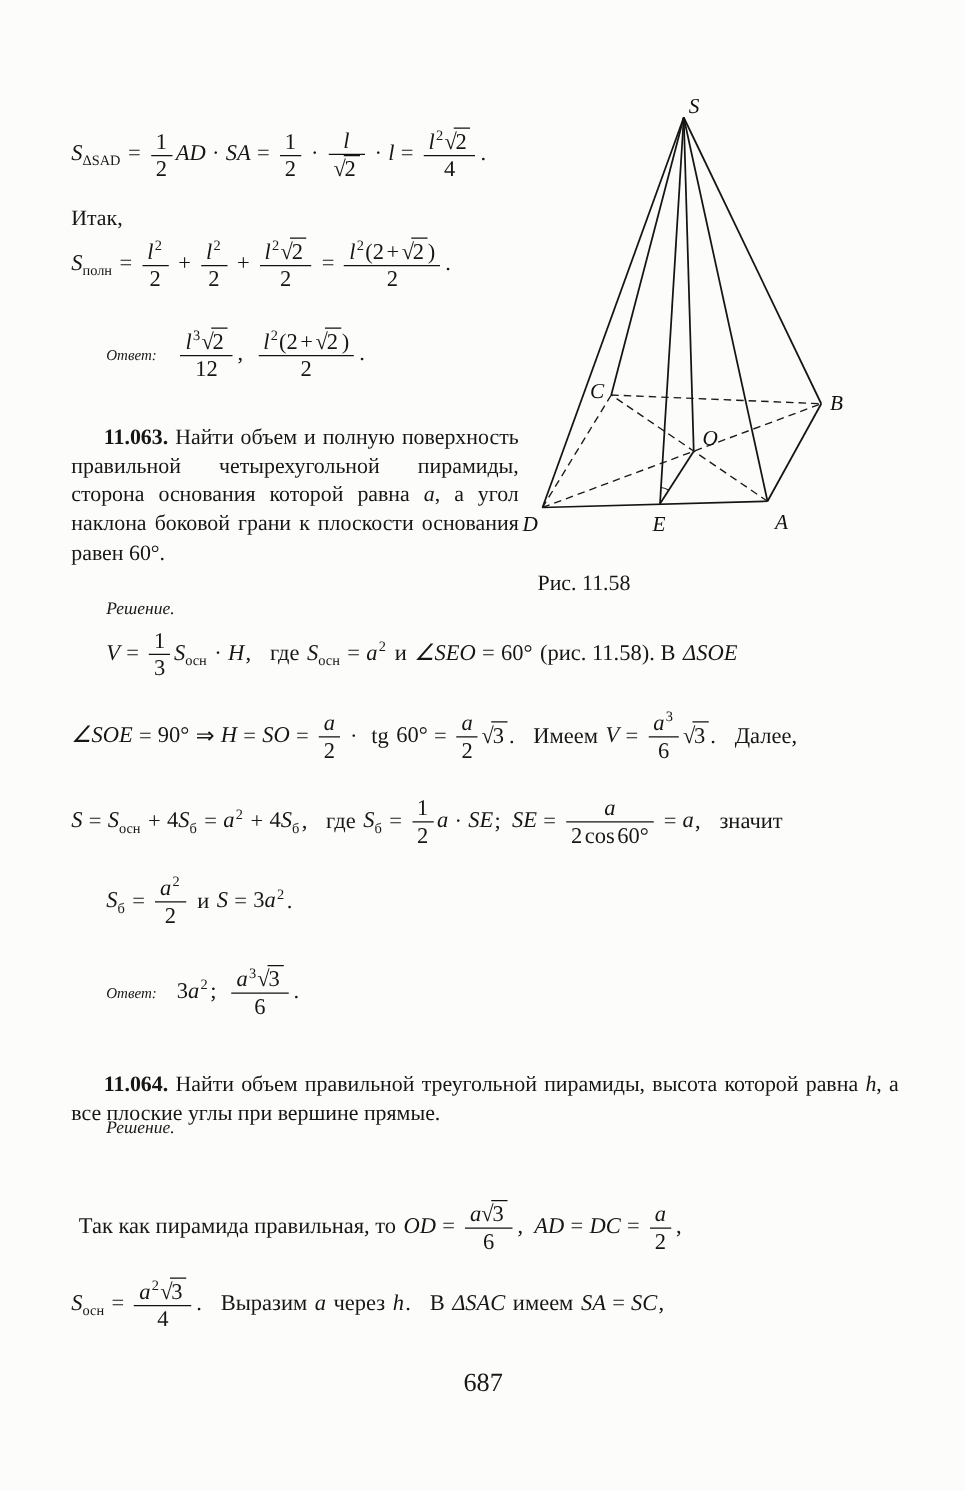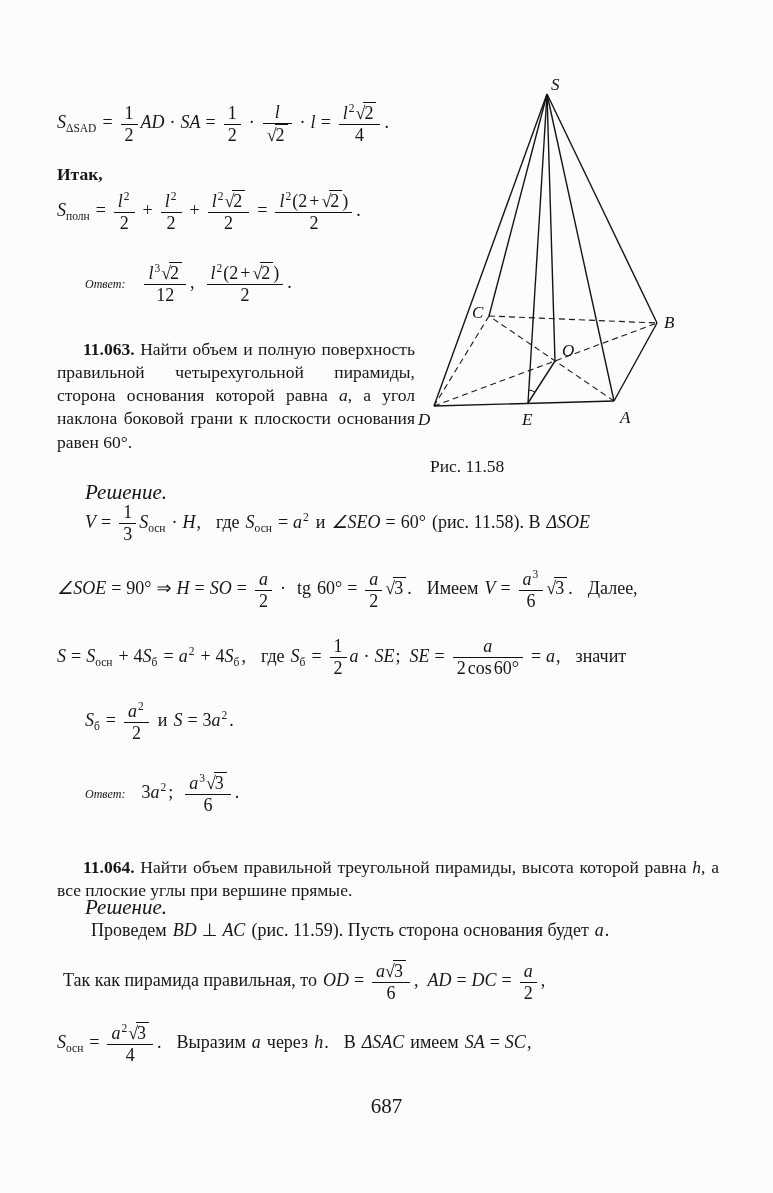--- a/index.html
+++ b/index.html
@@ -17,35 +17,35 @@
   .mfrac .num,.mfrac .den{display:block;padding:0 4px;line-height:1.18;}
   .mfrac .den{border-top:1.4px solid #111;}
   .mfrac .mo{margin:0 2px;}
   .mfrac .mr{margin:0 2px;}
   .msqrt{display:inline-block;white-space:nowrap;}
   .rsign{display:inline-block;font-style:normal;}
   .rbody{display:inline-block;border-top:1.4px solid #111;padding:0 3px 0 1px;margin-left:-2px;}
   .para{font-size:17.5px;line-height:1.33;text-align:justify;text-indent:26px;}
   .pnum{font-weight:bold;}
   .ivar{font-style:italic;}
-  .itlabel{font-style:italic;font-size:21px;}
+  .itlabel{font-style:italic;font-size:14px;}
   .otvet-label{font-style:italic;margin-right:16px;font-size:12px;}
   .caption{font-size:17.5px;text-align:left;}
   .pagenum{font-size:21px;text-align:center;width:773px;left:0;}
   .plain{font-size:17.5px;}
   svg text{font-family:"Liberation Serif",serif;font-size:17px;font-style:italic;fill:#111;}
 </style>
 </head>
 <body>
 
 <div class="page">
 
   <div class="block mathline" style="left:57px;top:102px;"><span class="mi">S</span><sub class="msub">ΔSAD</sub><span class="mo">=</span><span class="mfrac"><span class="num"><span class="mn">1</span></span><span class="den"><span class="mn">2</span></span></span><span class="mi">AD</span><span class="mo">·</span><span class="mi">SA</span><span class="mo">=</span><span class="mfrac"><span class="num"><span class="mn">1</span></span><span class="den"><span class="mn">2</span></span></span><span class="mo">·</span><span class="mfrac"><span class="num"><span class="mi">l</span></span><span class="den"><span class="msqrt"><span class="rsign">√</span><span class="rbody"><span class="mn">2</span></span></span></span></span><span class="mo">·</span><span class="mi">l</span><span class="mo">=</span><span class="mfrac"><span class="num"><span class="mi">l</span><sup class="msup">2</sup><span class="msqrt"><span class="rsign">√</span><span class="rbody"><span class="mn">2</span></span></span></span><span class="den"><span class="mn">4</span></span></span><span class="mp">.</span></div>
 
-  <div class="block plain" style="left:57px;top:164px;font-weight:bold;">Итак,</div>
+  <div class="block plain" style="left:57px;top:164px;">Итак,</div>
 
   <div class="block mathline" style="left:57px;top:190px;"><span class="mi">S</span><sub class="msub">полн</sub><span class="mo">=</span><span class="mfrac"><span class="num"><span class="mi">l</span><sup class="msup">2</sup></span><span class="den"><span class="mn">2</span></span></span><span class="mo">+</span><span class="mfrac"><span class="num"><span class="mi">l</span><sup class="msup">2</sup></span><span class="den"><span class="mn">2</span></span></span><span class="mo">+</span><span class="mfrac"><span class="num"><span class="mi">l</span><sup class="msup">2</sup><span class="msqrt"><span class="rsign">√</span><span class="rbody"><span class="mn">2</span></span></span></span><span class="den"><span class="mn">2</span></span></span><span class="mo">=</span><span class="mfrac"><span class="num"><span class="mi">l</span><sup class="msup">2</sup><span class="mn">(</span><span class="mn">2</span><span class="mo">+</span><span class="msqrt"><span class="rsign">√</span><span class="rbody"><span class="mn">2</span></span></span><span class="mn">)</span></span><span class="den"><span class="mn">2</span></span></span><span class="mp">.</span></div>
 
   <div class="block mathline" style="left:85px;top:262px;">
     <span class="otvet-label">Ответ:</span><span><span class="mfrac"><span class="num"><span class="mi">l</span><sup class="msup">3</sup><span class="msqrt"><span class="rsign">√</span><span class="rbody"><span class="mn">2</span></span></span></span><span class="den"><span class="mn">12</span></span></span><span class="mp">,</span><span class="mfrac"><span class="num"><span class="mi">l</span><sup class="msup">2</sup><span class="mn">(</span><span class="mn">2</span><span class="mo">+</span><span class="msqrt"><span class="rsign">√</span><span class="rbody"><span class="mn">2</span></span></span><span class="mn">)</span></span><span class="den"><span class="mn">2</span></span></span><span class="mp">.</span></span>
   </div>
 
   <p class="block para" style="left:57px;top:320px;width:358px;">
     <b class="pnum">11.063.</b>
     <span>Найти объем и полную поверхность правильной четырехугольной пирамиды, сторона основания которой равна</span>
@@ -101,21 +101,20 @@
   </div>
 
   <p class="block para" style="left:57px;top:838px;width:662px;">
     <b class="pnum">11.064.</b>
     <span>Найти объем правильной треугольной пирамиды, высота которой равна</span>
     <i class="ivar">h</i><span>, а все плоские углы при вершине прямые.</span>
   </p>
 
   <div class="block itlabel" style="left:85px;top:895px;">Решение.</div>
 
-  <div class="block mathline" style="left:85px;top:919px;"><span class="mr">Проведем</span><span class="mi">BD</span><span class="mo">⊥</span><span class="mi">AC</span><span class="mr">(рис. 11.59). Пусть сторона основания будет</span><span class="mi">a</span><span class="mp">.</span></div>
 
   <div class="block mathline" style="left:57px;top:960px;"><span class="mr">Так как пирамида правильная, то</span><span class="mi">OD</span><span class="mo">=</span><span class="mfrac"><span class="num"><span class="mi">a</span><span class="msqrt"><span class="rsign">√</span><span class="rbody"><span class="mn">3</span></span></span></span><span class="den"><span class="mn">6</span></span></span><span class="mp">,</span><span class="mi">AD</span><span class="mo">=</span><span class="mi">DC</span><span class="mo">=</span><span class="mfrac"><span class="num"><span class="mi">a</span></span><span class="den"><span class="mn">2</span></span></span><span class="mp">,</span></div>
 
   <div class="block mathline" style="left:57px;top:1022px;"><span class="mi">S</span><sub class="msub">осн</sub><span class="mo">=</span><span class="mfrac"><span class="num"><span class="mi">a</span><sup class="msup">2</sup><span class="msqrt"><span class="rsign">√</span><span class="rbody"><span class="mn">3</span></span></span></span><span class="den"><span class="mn">4</span></span></span><span class="mp">.</span><span class="mr">Выразим</span><span class="mi">a</span><span class="mr">через</span><span class="mi">h</span><span class="mp">.</span><span class="mr">В</span><span class="mi">ΔSAC</span><span class="mr">имеем</span><span class="mi">SA</span><span class="mo">=</span><span class="mi">SC</span><span class="mp">,</span></div>
 
   <div class="block pagenum" style="top:1094px;">687</div>
 
 </div>
 
 </body></html>

